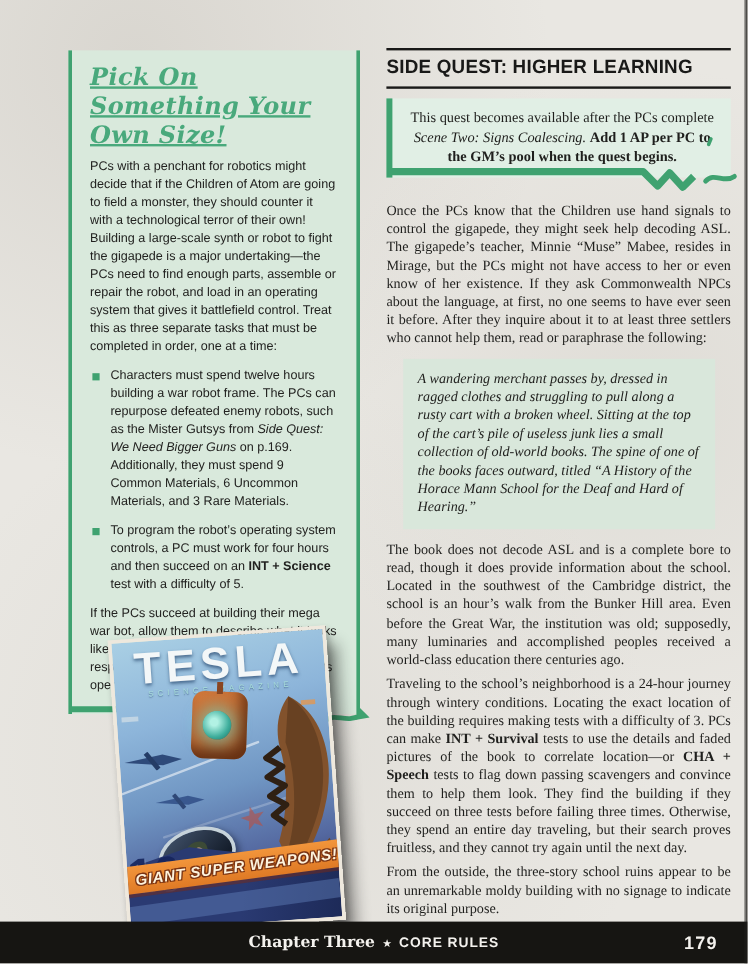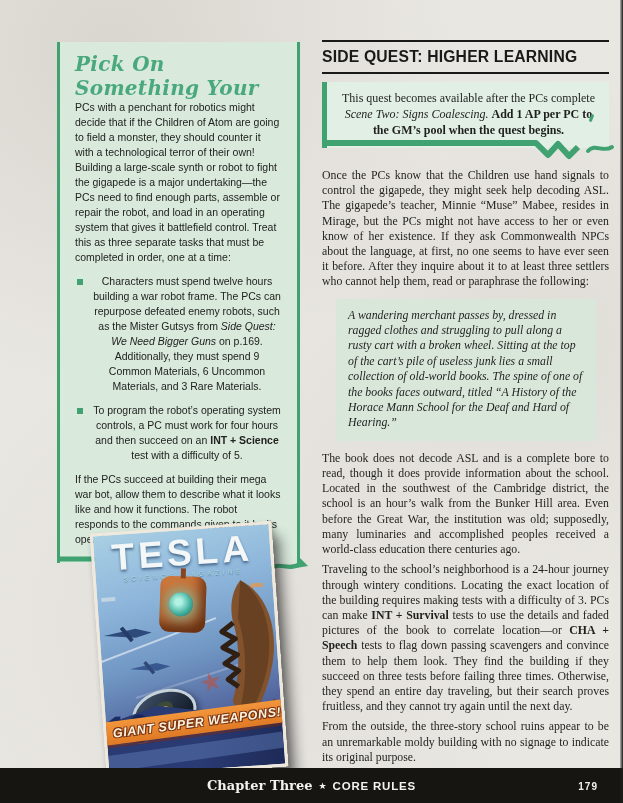--- a/index.html
+++ b/index.html
@@ -42,24 +42,25 @@
     padding:10px 15px 16px 15px;
     color:var(--ink);
   }
   .sidebar-title{
     font-family:"DejaVu Serif",serif;
     font-style:italic;font-weight:bold;
     color:#49a97c;
     font-size:20px;line-height:24px;
     letter-spacing:.3px;
     margin-bottom:8px;
+    text-decoration:underline;
   }
   .sidebar-text{font-size:10.5px;line-height:15px;}
   .sidebar-text p{margin-bottom:9px;}
-  .bullet-list{list-style:none;margin:2px 0 2px 2px;text-align:center;}
+  .bullet-list{list-style:none;margin:2px 0 2px 2px;}
   .bullet-list li{position:relative;padding-left:15px;margin-bottom:9px;font-size:10.5px;line-height:15px;}
   .blt{position:absolute;left:0;top:4.5px;width:6px;height:6px;background:var(--accent);}
   .tear-svg{position:absolute;left:-4px;bottom:-17px;width:256px;height:26px;color:var(--accent);}
 
   
   .magazine{
     position:absolute;left:98px;top:527px;width:182px;height:246px;
     transform:rotate(-4deg);
     box-shadow:10px 14px 12px -2px rgba(20,20,20,.45), 2px 4px 6px rgba(20,20,20,.3);
     border:3px solid #eee8dd;
@@ -167,29 +168,30 @@
   
   .footer-bar{
     position:absolute;left:0;bottom:0;width:100%;height:35px;
     background:var(--footer);
     display:flex;align-items:center;justify-content:center;
     color:#f4f2ee;
   }
   .footer-chapter{font-family:"DejaVu Serif",serif;font-weight:bold;font-size:13px;}
   .footer-star{font-size:9px;margin:0 6px;color:#f4f2ee;}
   .footer-section{font-weight:bold;font-size:11.5px;letter-spacing:.8px;}
-  .page-number{position:absolute;right:25px;top:50%;transform:translateY(-50%);font-weight:bold;font-size:10px;letter-spacing:1px;}
+  .page-number{position:absolute;right:25px;top:50%;transform:translateY(-50%);font-weight:bold;font-size:15px;letter-spacing:1px;}
 </style>
 </head>
 <body>
 
 <div class="paper">
 
   <aside class="sidebar-box">
     <div class="sidebar-title" style="margin-bottom:0;">Pick On Something Your</div>
+    <div class="sidebar-title">Own Size!</div>
     <div class="sidebar-text">
       <p>PCs with a penchant for robotics might decide that if the Children of Atom are going to field a monster, they should counter it with a technological terror of their own! Building a large-scale synth or robot to fight the gigapede is a major undertaking—the PCs need to find enough parts, assemble or repair the robot, and load in an operating system that gives it battlefield control. Treat this as three separate tasks that must be completed in order, one at a time:</p>
       <ul class="bullet-list">
         <li>
           <span class="blt"></span>
           <span><span>Characters must spend twelve hours building a war robot frame. The PCs can repurpose defeated enemy robots, such as the Mister Gutsys from </span><span style="font-style: italic;">Side Quest: We Need Bigger Guns</span><span> on p.169. Additionally, they must spend 9 Common Materials, 6 Uncommon Materials, and 3 Rare Materials.</span></span>
         </li>
         <li>
           <span class="blt"></span>
           <span><span>To program the robot’s operating system controls, a PC must work for four hours and then succeed on an </span><span style="font-weight: bold;">INT + Science</span><span> test with a difficulty of 5.</span></span>

